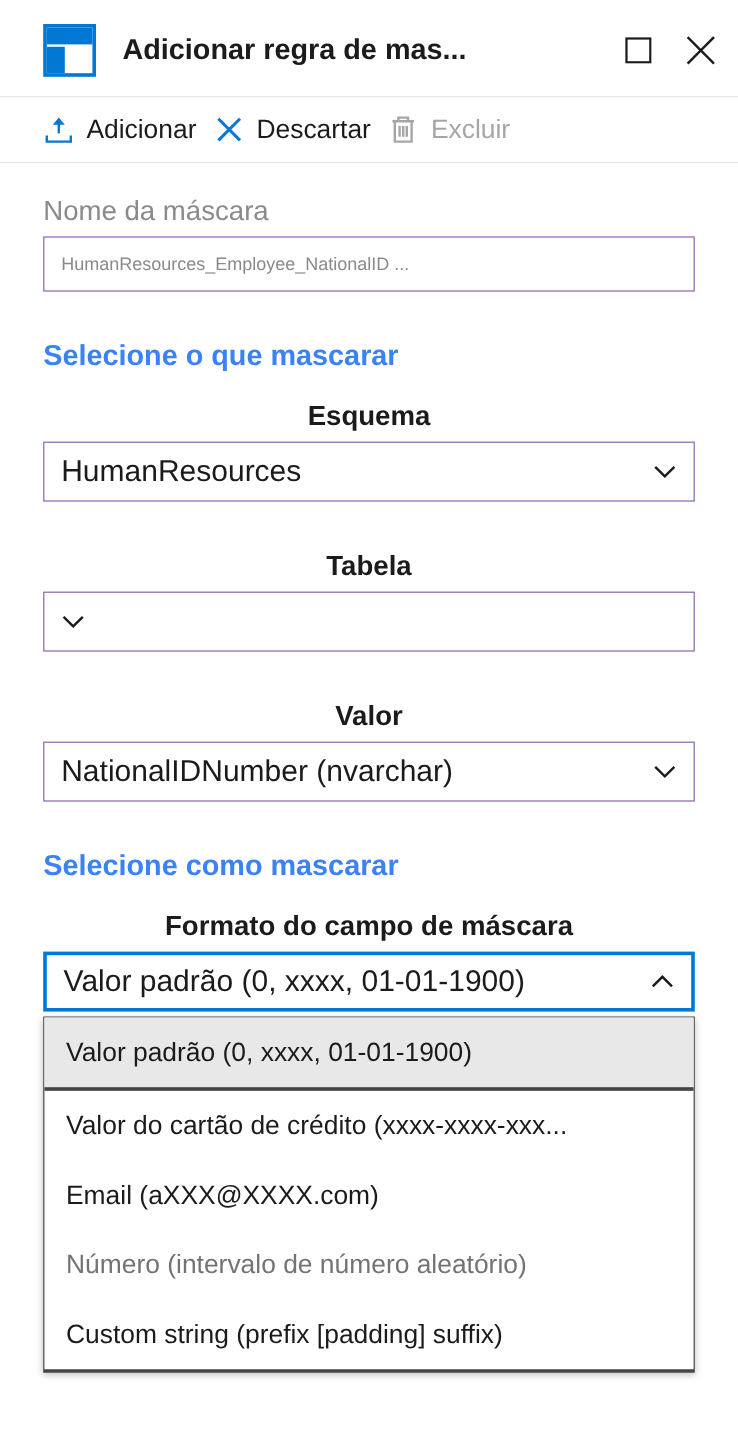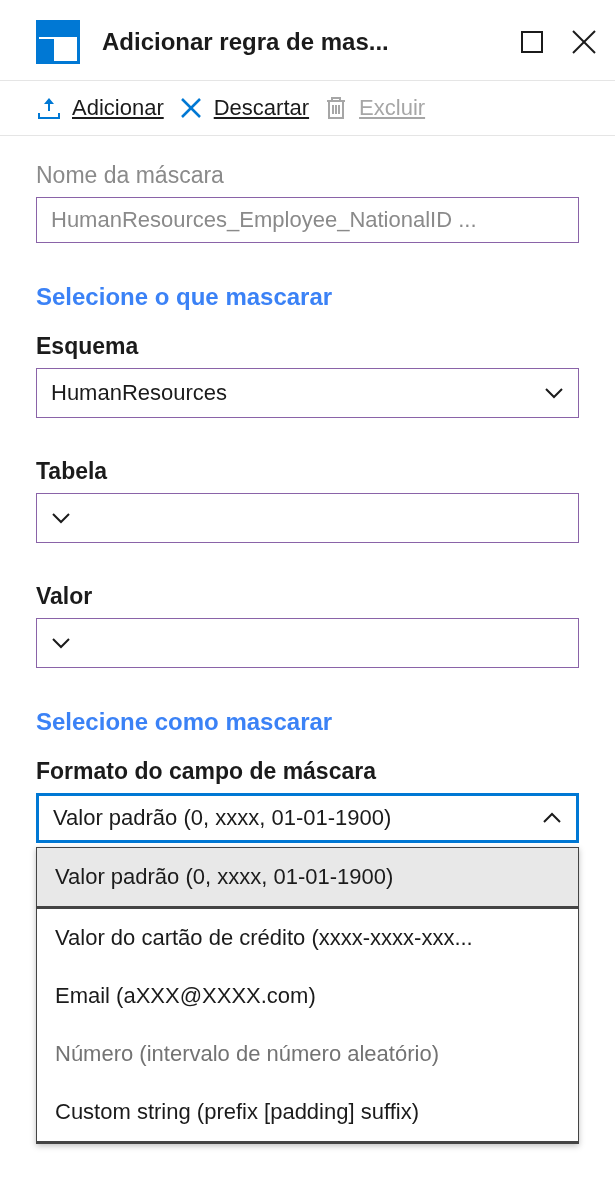--- a/index.html
+++ b/index.html
@@ -71,21 +71,20 @@
       gap: 14px;
       border-bottom: 1px solid #e5e5e5;
     }
     .toolbar-item {
       display: flex;
       align-items: center;
       gap: 10px;
       font-size: 22px;
       color: #1b1b1b;
       cursor: pointer;
-      text-decoration: underline;
     }
     .toolbar-item.disabled {
       color: #a6a6a6;
       cursor: default;
     }
     .content {
       padding: 26px 36px;
     }
     .field-group {
       margin-bottom: 40px;
@@ -93,44 +92,45 @@
     .field-label {
       font-size: 23px;
       color: #1b1b1b;
       margin-bottom: 8px;
     }
     .field-label.muted {
       color: #8a8a8a;
     }
     .field-label.bold {
       font-weight: 600;
+      text-align: center;
     }
     .section-title {
       font-size: 24px;
       font-weight: 600;
       color: #3b82f6;
       margin-bottom: 22px;
     }
     .input-box {
       border: 1px solid #8a63a8;
       padding: 8px 14px;
-      font-size: 22px;
+      font-size: 15px;
       color: #8a8a8a;
       width: 100%;
       height: 46px;
       display: flex;
       align-items: center;
       overflow: hidden;
       white-space: nowrap;
       text-overflow: ellipsis;
     }
     .dropdown {
       border: 1px solid #8a63a8;
       padding: 8px 14px;
-      font-size: 22px;
+      font-size: 25px;
       color: #1b1b1b;
       width: 100%;
       height: 50px;
       display: flex;
       align-items: center;
       justify-content: space-between;
       cursor: pointer;
     }
     .dropdown.active {
       border: 3px solid #0078d4;
@@ -236,20 +236,21 @@
     <div class="dropdown">
       <svg class="chevron" viewBox="0 0 20 20">
           <path d="M2 6 L10 14 L18 6" fill="none" stroke="#1b1b1b" stroke-width="2"></path>
         </svg>
     </div>
   </div>
 
   <div class="field-group">
     <div class="field-label bold">Valor</div>
     <div class="dropdown">
+      <span>NationalIDNumber (nvarchar)</span>
       <svg class="chevron" viewBox="0 0 20 20">
           <path d="M2 6 L10 14 L18 6" fill="none" stroke="#1b1b1b" stroke-width="2"></path>
         </svg>
     </div>
   </div>
 
   <div class="section-title">Selecione como mascarar</div>
 
   <div class="field-group">
     <div class="field-label bold">Formato do campo de máscara</div>

